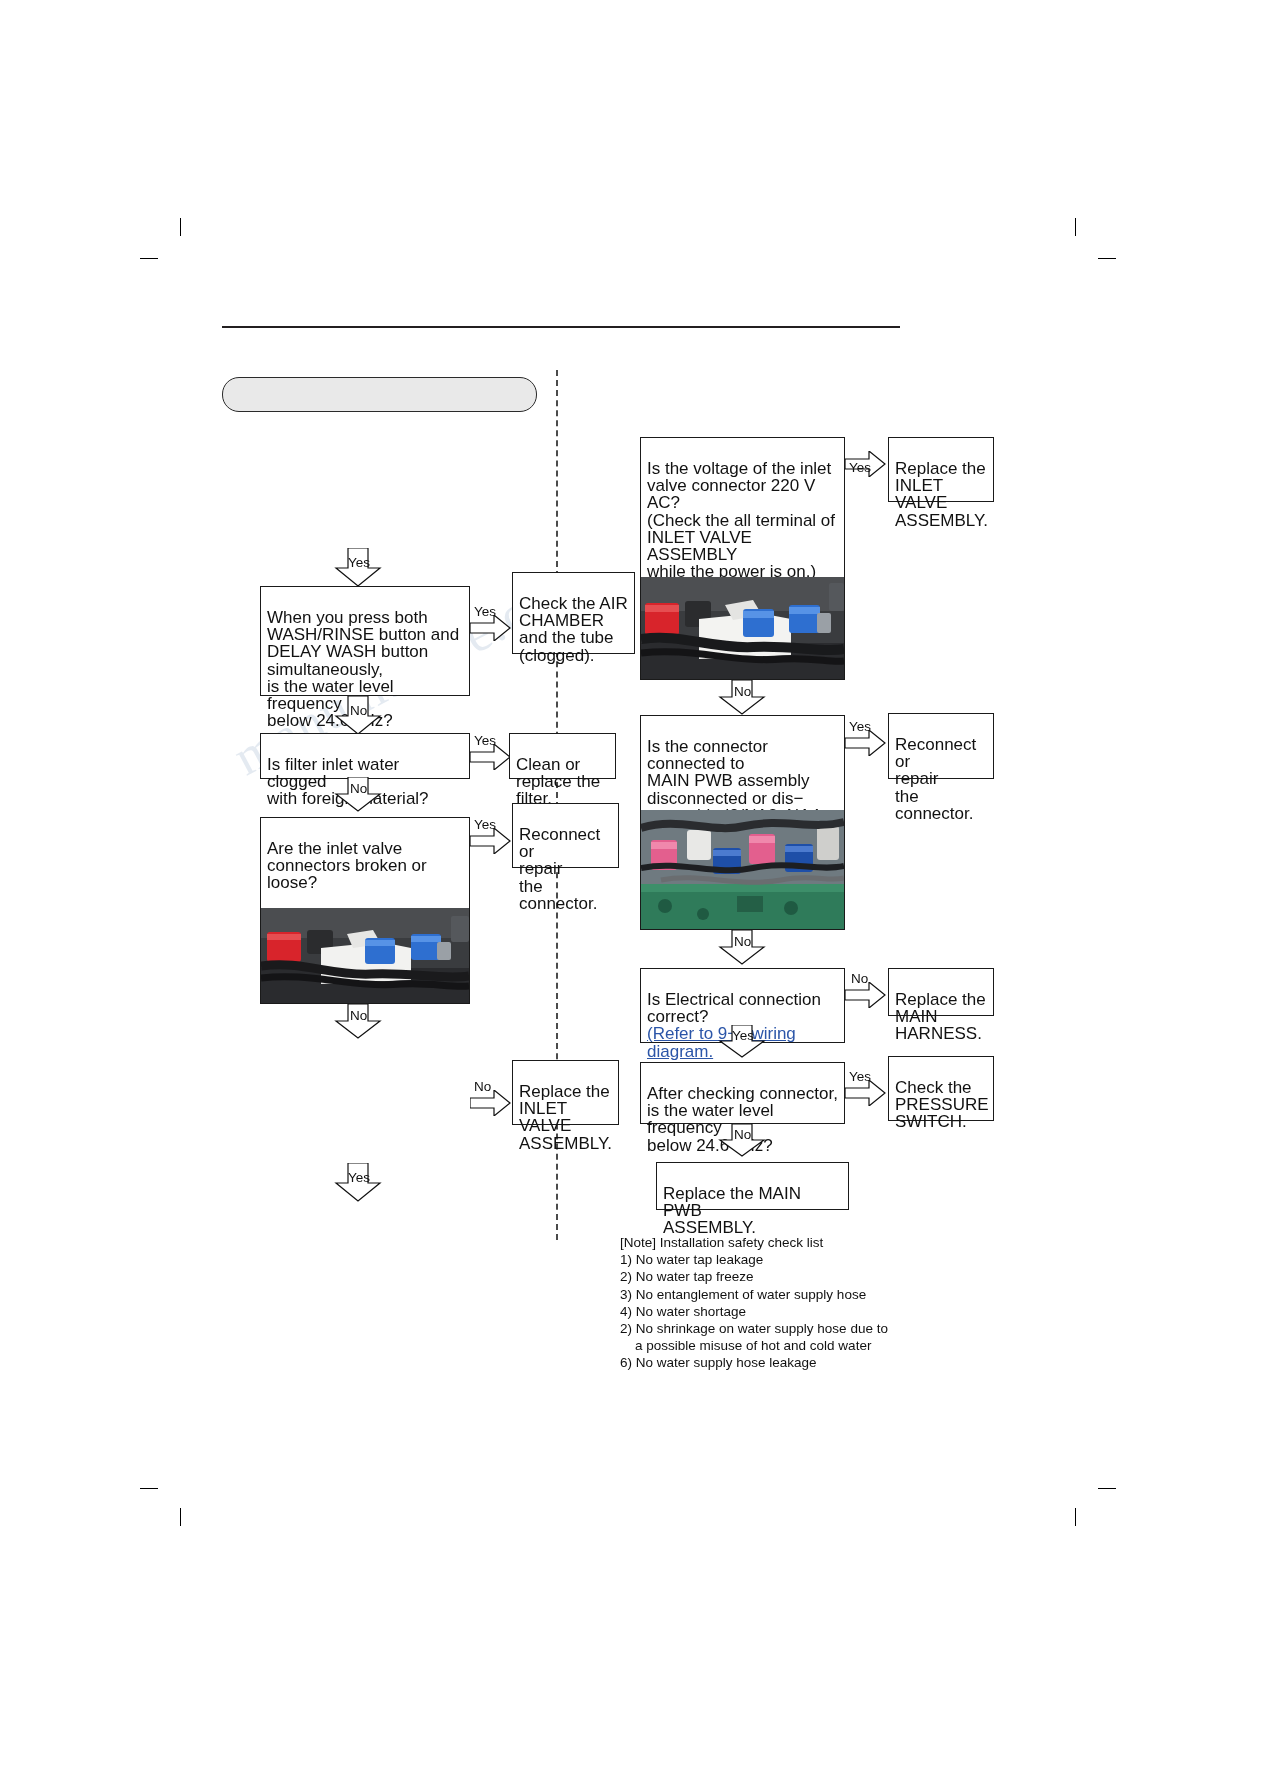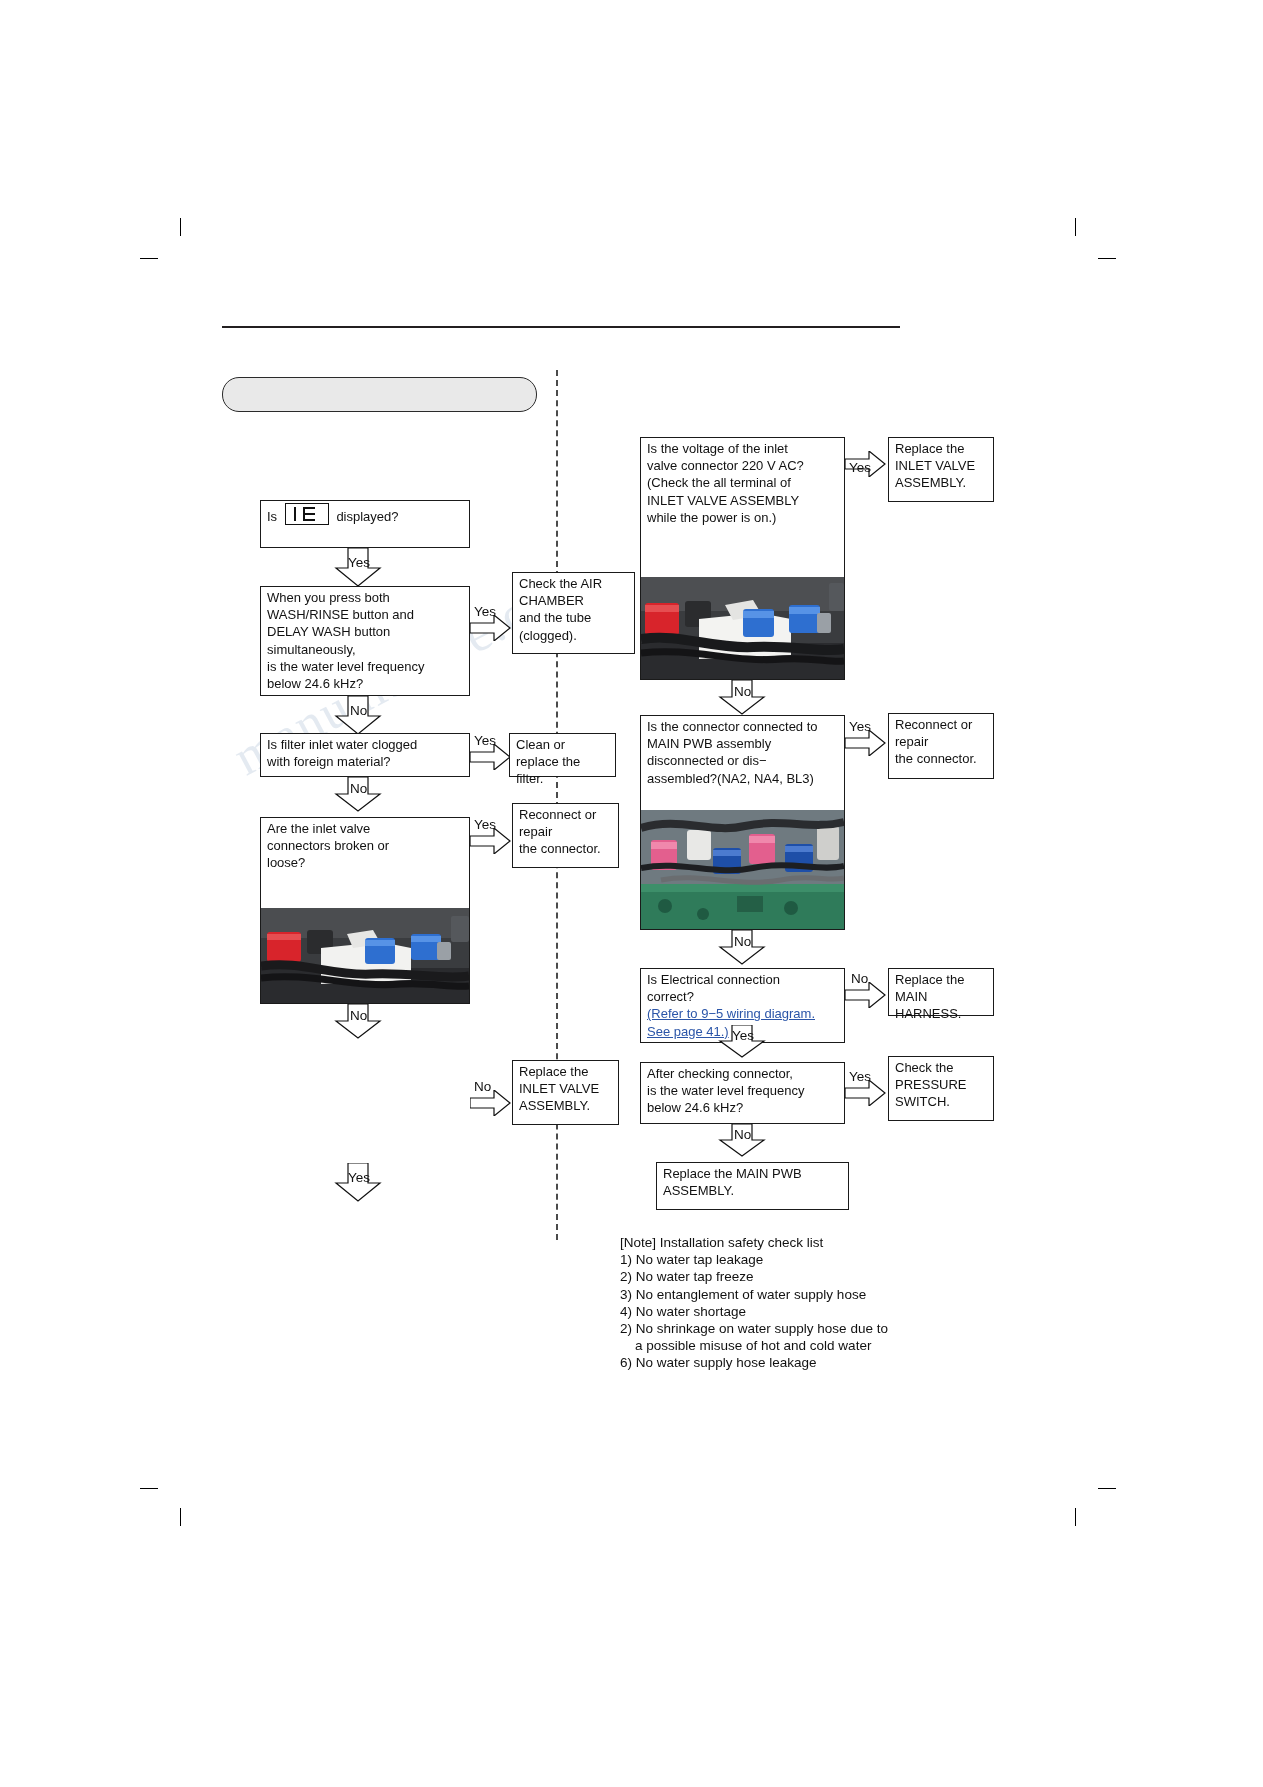--- a/index.html
+++ b/index.html
@@ -15,21 +15,21 @@
 
   .dashline{position:absolute;left:556px;top:370px;width:0;height:870px;border-left:2px dashed #4a4a4a;}
 
   .watermark{position:absolute;left:285px;top:560px;width:640px;height:420px;
     transform:rotate(-28deg);font-family:"Liberation Serif",serif;font-size:52px;color:rgba(120,150,185,.20);
     letter-spacing:2px;white-space:nowrap;pointer-events:none;}
 
   .roundbar{position:absolute;left:222px;top:377px;width:313px;height:33px;border:1px solid #2a2a2a;border-radius:17px;background:#e9e9e9;}
 
   .box{position:absolute;border:1px solid #1a1a1a;background:#fff;box-sizing:border-box;
-       font-size:13px;line-height:17.2px;padding:2px 6px;}
+       font-size:17px;line-height:17.2px;padding:22px 6px;}
   .box .blue{color:#2b55a8;text-decoration:underline;}
   .lbl{position:absolute;font-size:13.5px;line-height:14px;}
 
   
   .arrow-down{position:absolute;}
   .arrow-down svg{display:block;}
   .arrow-right svg{display:block;}
   .arrow-right{position:absolute;}
 
   .photo{position:absolute;overflow:hidden;background:#2d2f33;}
@@ -56,31 +56,20 @@
   <div class="crop h" style="left:1098px;top:1488px;"></div>
 
   <div class="rule"></div>
 
   <div class="watermark">manualshive.com</div>
 
   <div class="dashline"></div>
 
   <div class="roundbar"></div>
 
-  <div class="box" style="left:260px;top:500px;width:210px;height:48px;">
-    <span>Is</span>
-    <span class="disp">
-      <i class="seg" style="left:8px;top:3px;width:2px;height:14px;"></i>
-      <i class="seg" style="left:17px;top:3px;width:12px;height:2px;"></i>
-      <i class="seg" style="left:17px;top:9px;width:12px;height:2px;"></i>
-      <i class="seg" style="left:17px;top:15px;width:12px;height:2px;"></i>
-      <i class="seg" style="left:17px;top:3px;width:2px;height:14px;"></i>
-    </span>
-    <span>displayed?</span>
-  </div>
 
   <div class="arrow-down" style="left:330px;top:548px;">
     <svg width="56" height="40" viewBox="0 0 56 40">
       <polygon points="18,0 38,0 38,20 50,20 28,38 6,20 18,20" fill="#fff" stroke="#111" stroke-width="1.2"></polygon>
     </svg>
   </div>
   <div class="lbl" style="left:348px;top:556px;">Yes</div>
 
   <div class="box" style="left:260px;top:586px;width:210px;height:110px;white-space:pre-line;">When you press both
 WASH/RINSE  button and

